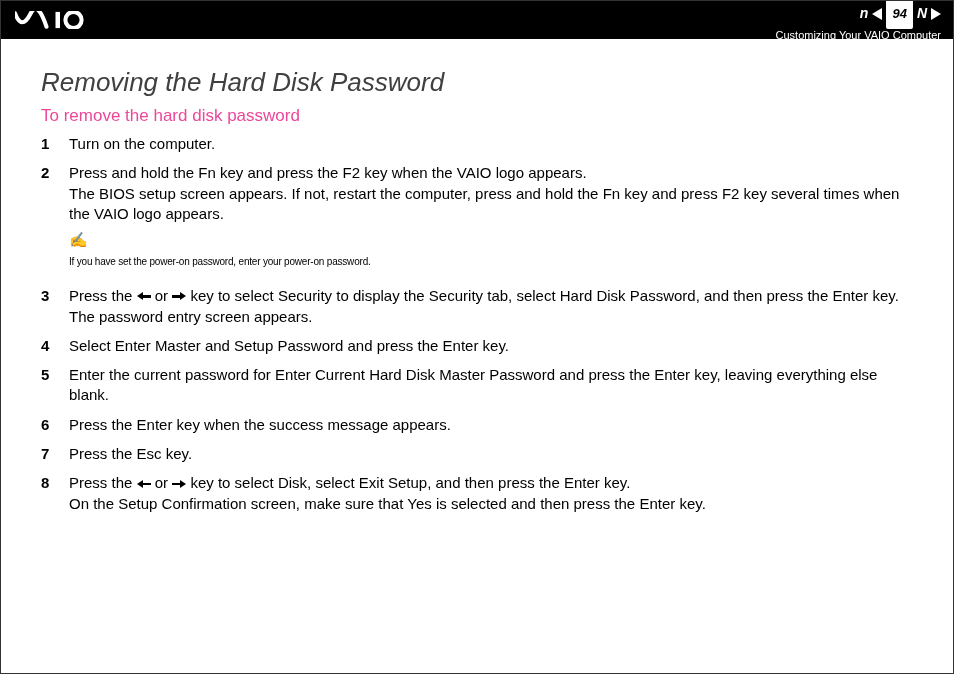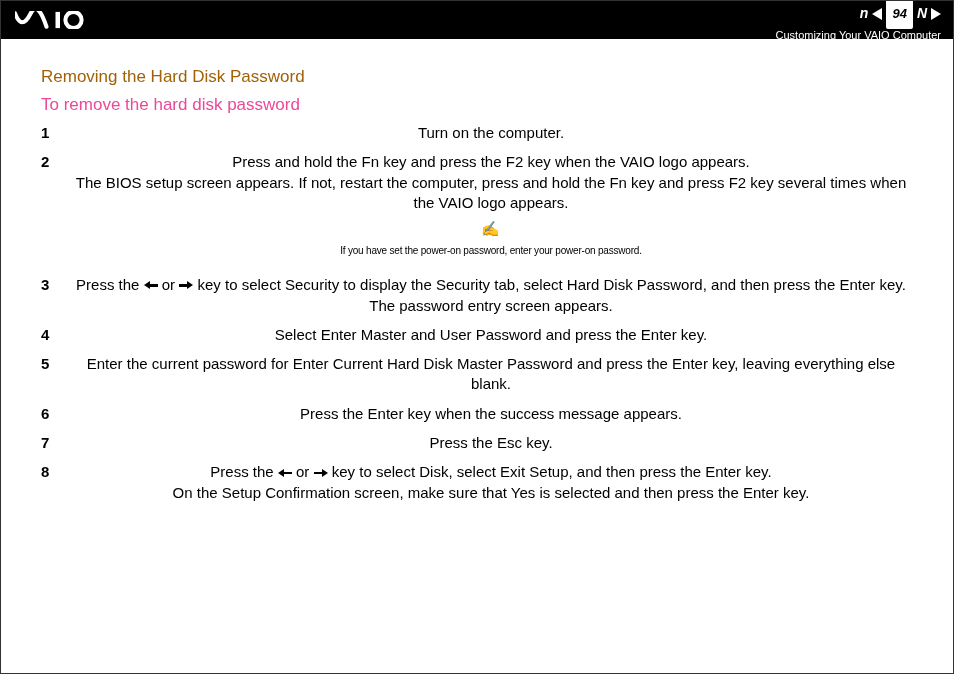--- a/index.html
+++ b/index.html
@@ -75,24 +75,25 @@
     font-size: 11px;
   }
   .nbar {
     font-weight: bold;
     font-size: 14px;
   }
   .content {
     padding: 28px 40px 20px 40px;
   }
   h1.title {
-    color: #a16207;
+    color: #404040;
     font-weight: normal;
-    font-size: 17px;
+    font-size: 26px;
     margin: 0 0 8px 0;
+    font-style: italic;
   }
   .subtitle {
     color: #ec4899;
     font-size: 17px;
     margin: 0 0 8px 0;
   }
   ol.steps {
     list-style: none;
     padding: 0;
     margin: 0;
@@ -102,21 +103,20 @@
     margin-bottom: 9px;
     line-height: 1.35;
   }
   .step-num {
     font-weight: bold;
     width: 28px;
     flex-shrink: 0;
   }
   .step-body {
     flex: 1;
-    text-align: center;
   }
   .note-block {
     margin: 6px 0 6px 0;
   }
   .note-icon {
     font-size: 15px;
     color: #000;
     display: block;
     margin-bottom: 0px;
   }
@@ -214,21 +214,21 @@
       <span class="step-num">3</span>
       <span class="step-body">
         <span>Press the </span><span class="inline-arrow left"></span><span> or </span><span class="inline-arrow right"></span><span> key to select </span><b>Security</b><span> to display the </span><b>Security</b><span> tab, select </span><b>Hard Disk Password</b><span>, and then press the </span><b>Enter</b><span> key.</span><br>
         <span>The password entry screen appears.</span>
       </span>
     </li>
 
     <li>
       <span class="step-num">4</span>
       <span class="step-body">
-        <span>Select </span><b>Enter Master and User Password</b><span> and press the </span><b>Enter</b><span> key.</span>
+        <span>Select </span><b>Enter Master and Setup Password</b><span> and press the </span><b>Enter</b><span> key.</span>
       </span>
     </li>
 
     <li>
       <span class="step-num">5</span>
       <span class="step-body">
         <span>Enter the current password for </span><b>Enter Current Hard Disk Master Password</b><span> and press the </span><b>Enter</b><span> key, leaving everything else blank.</span>
       </span>
     </li>
 

